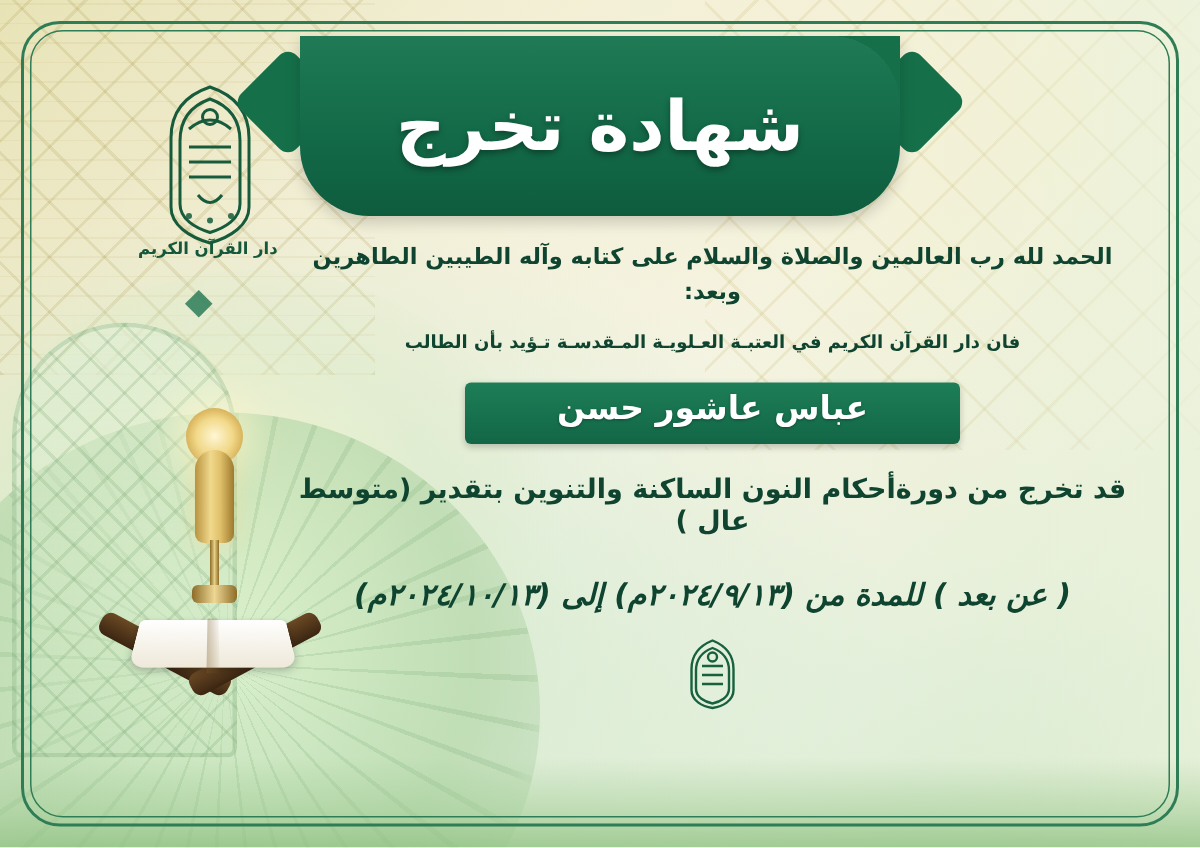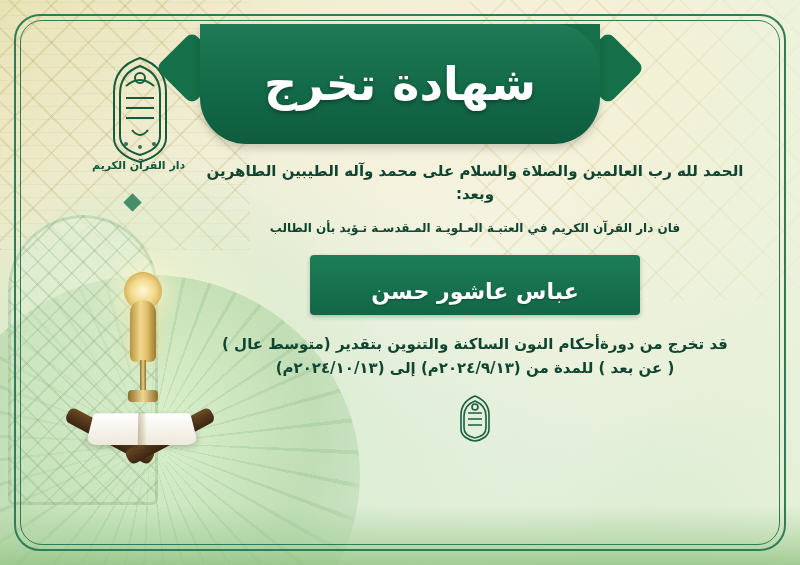--- a/index.html
+++ b/index.html
@@ -269,43 +269,44 @@
   .line-issuer {
     font-size: 12px;
     font-weight: bold;
     color: #0f4530;
     margin: 0 0 20px 0;
     letter-spacing: .5px;
   }
   .name-plate {
     margin: 0 auto 20px auto;
     width: 330px;
-    padding: 24px 0 11px 0;
+    padding: 5px 0 11px 0;
     background: linear-gradient(180deg, #1d7e57 0%, #13read 0%, #136a48 100%);
     background: linear-gradient(180deg, #1d7e57 0%, #126646 100%);
     border-radius: 4px;
     box-shadow: 0 2px 5px rgba(0,0,0,.22);
   }
   .name-plate span {
     color: #ffffff;
     font-size: 22px;
     font-weight: bold;
     text-shadow: 0 1px 2px rgba(0,0,0,.3);
   }
   .line-course {
-    font-size: 15px;
+    font-size: 18px;
     font-weight: bold;
     color: #0f4530;
-    margin: 0 0 6px 0;
+    margin: 0 0 26px 0;
   }
   .line-period {
-    font-size: 15px;
+    font-size: 20px;
     font-weight: bold;
     color: #0f4530;
     margin: 0 0 16px 0;
+    font-style: italic;
   }
   .line-prayer {
     font-size: 13px;
     font-weight: bold;
     color: #16573c;
     margin: 0 0 18px 0;
   }
   .seal {
     margin: 0 auto 6px auto;
     width: 44px; height: 50px;
@@ -369,21 +370,21 @@
   <div class="emblem-diamond"></div>
 
   <div class="banner">
     <div class="banner-notch-l"></div>
     <div class="banner-notch-r"></div>
     <div class="banner-shape"></div>
     <div class="banner-title">شهادة تخرج</div>
   </div>
 
   <div class="content">
-    <p class="line-basmala">الحمد لله رب العالمين والصلاة والسلام على محمد وآله الطيبين الطاهرين وبعد:</p>
+    <p class="line-basmala">الحمد لله رب العالمين والصلاة والسلام على كتابه وآله الطيبين الطاهرين وبعد:</p>
     <p class="line-issuer">فان دار القرآن الكريم  في العتبـة العـلويـة المـقدسـة تـؤيد بأن الطالب</p>
 
     <div class="name-plate">
       <span>عباس عاشور حسن</span>
     </div>
 
     <p class="line-course">قد تخرج من دورةأحكام النون الساكنة والتنوين بتقدير (متوسط عال  )</p>
     <p class="line-period">( عن بعد ) للمدة من (٢٠٢٤/٩/١٣م)  إلى (٢٠٢٤/١٠/١٣م)</p>
 
     <div class="seal">

